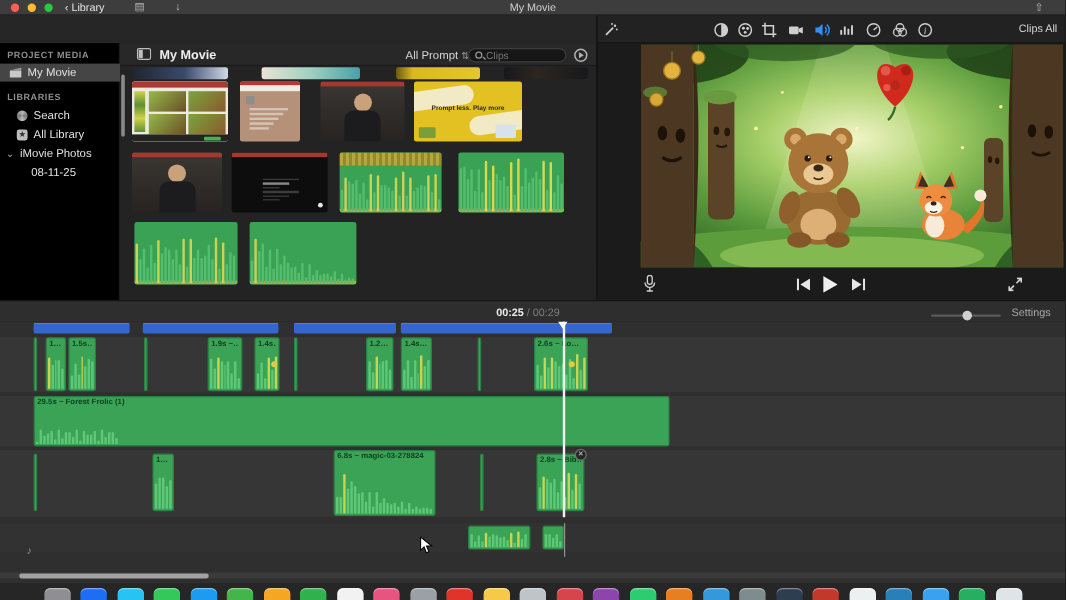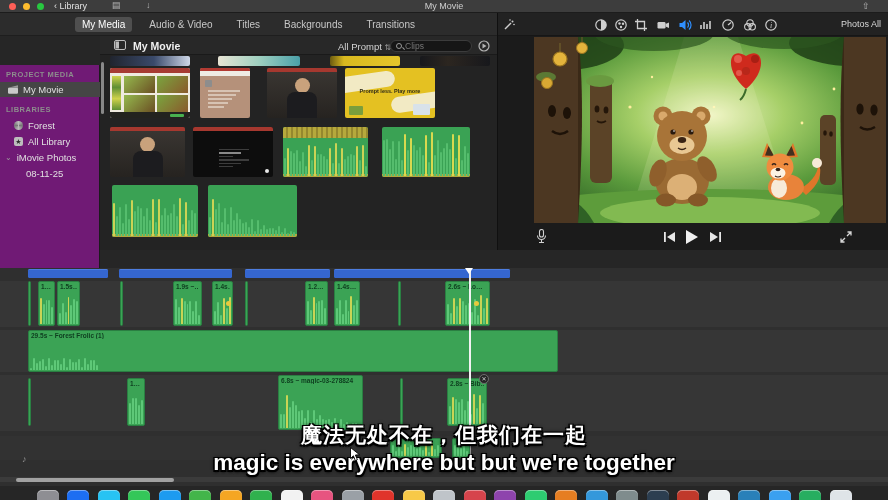--- a/index.html
+++ b/index.html
@@ -18,21 +18,21 @@
   #back-btn { left:54px; top:1px; font-size:9px; color:#e3e3e3; }
   .tb-icon { top:0px; font-size:9px; color:#b5b5b5; }
 
   
   #tabbar { left:0; top:13px; width:497px; height:23px; background:#2c2c2c; border-bottom:1px solid #1e1e1e;
             display:flex; align-items:center; justify-content:center; gap:10px; }
   .tab { font-size:10px; color:#c7c7c7; padding:2px 7px; border-radius:3px; white-space:nowrap; }
   .tab.sel { background:#4f4f4f; color:#fff; }
 
   
-  #sidebar { left:0; top:36px; width:100px; height:214px; background:#701a75; border-right:1px solid #1b1b1b;margin-top:29px; }
+  #sidebar { left:0; top:36px; width:100px; height:214px; background:#000000; border-right:1px solid #1b1b1b; }
   .side-head { position:absolute; left:6px; font-size:7.5px; letter-spacing:.5px; color:#8d8d8d; font-weight:700; }
   .side-row { position:absolute; left:0; width:100px; height:15px; display:flex; align-items:center; gap:5px;
               padding-left:14px; font-size:9.5px; color:#e0e0e0; white-space:nowrap; }
   .side-row.sel { background:#454545; }
   .mini-ic { width:10px; height:9px; flex:0 0 auto; }
 
   
   #browser { left:100px; top:36px; width:397px; height:214px; background:#232323; overflow:hidden; }
   #browser-head { position:absolute; left:0; top:0; width:397px; height:19px; background:#282828; border-bottom:1px solid #1a1a1a; }
   #browser-title { position:absolute; left:33px; top:4px; font-size:10.5px; font-weight:700; color:#efefef; }
@@ -106,41 +106,34 @@
     <span class="light" style="left:9px;background:#ff5f57"></span>
     <span class="light" style="left:23px;background:#febc2e"></span>
     <span class="light" style="left:37px;background:#28c840"></span>
     <span id="back-btn" class="abs"><span>‹</span> <span>Library</span></span>
     <span class="tb-icon abs" style="left:112px">▤</span>
     <span class="tb-icon abs" style="left:146px">↓</span>
     <div id="win-title" class="abs">My Movie</div>
     <span class="tb-icon abs" style="left:862px;top:1px">⇧</span>
   </div>
 
-  <div id="tabbar" class="abs">
-    <span class="tab sel">My Media</span>
-    <span class="tab">Audio &amp; Video</span>
-    <span class="tab">Titles</span>
-    <span class="tab">Backgrounds</span>
-    <span class="tab">Transitions</span>
-  </div>
 
   <div id="sidebar" class="abs">
     <div class="side-head" style="top:5px">PROJECT MEDIA</div>
     <div class="side-row sel" style="top:17px;padding-left:8px">
       <svg class="mini-ic" viewBox="0 0 12 10">
         <rect x="0" y="3" width="12" height="7" rx="1" fill="#c9c9c9"></rect>
         <path d="M0,3 L12,0 L12,3 Z" fill="#9a9a9a"></path>
       </svg>
       <span>My Movie</span>
     </div>
     <div class="side-head" style="top:40px">LIBRARIES</div>
     <div class="side-row" style="top:53px">
       <span class="mini-ic" style="width:9px;height:9px;border-radius:50%;background:conic-gradient(#bbb,#777,#bbb,#777,#bbb)"></span>
-      <span>Forest</span>
+      <span>Search</span>
     </div>
     <div class="side-row" style="top:69px">
       <span class="mini-ic" style="width:9px;height:9px;border-radius:2px;background:#bdbdbd;color:#2c2c2c;font-size:7px;line-height:9px;text-align:center">★</span>
       <span>All Library</span>
     </div>
     <div class="side-row" style="top:85px;padding-left:5px">
       <span style="font-size:8px;color:#9a9a9a">⌄</span>
       <span>iMovie Photos</span>
     </div>
     <div class="side-row" style="top:101px;padding-left:26px">
@@ -397,21 +390,21 @@
       </svg>
       <svg class="adj-ic" style="left:245px" viewBox="0 0 14 14">
         <circle cx="7" cy="5" r="3.2" fill="none" stroke="#cfcfcf" stroke-width="1.1"></circle>
         <circle cx="4.8" cy="8.8" r="3.2" fill="none" stroke="#cfcfcf" stroke-width="1.1"></circle>
         <circle cx="9.2" cy="8.8" r="3.2" fill="none" stroke="#cfcfcf" stroke-width="1.1"></circle>
       </svg>
       <svg class="adj-ic" style="left:266px" viewBox="0 0 14 14">
         <circle cx="7" cy="7" r="5.2" fill="none" stroke="#cfcfcf" stroke-width="1.2"></circle>
         <text x="7" y="10" text-anchor="middle" font-size="8" fill="#cfcfcf" font-family="Liberation Serif, serif" font-style="italic">i</text>
       </svg>
-      <span id="reset-all">Photos All</span>
+      <span id="reset-all">Clips All</span>
     </div>
 
     <div id="viewer">
       <svg width="352" height="186" viewBox="0 0 352 186">
         <defs>
           <radialGradient id="bgG" cx="50%" cy="42%" r="75%">
             <stop offset="0%" stop-color="#f0f6c6"></stop>
               <stop offset="28%" stop-color="#a6cf68"></stop>
             <stop offset="58%" stop-color="#5a9a3c"></stop>
               <stop offset="88%" stop-color="#2e6024"></stop>
@@ -522,20 +515,29 @@
       <svg class="abs" style="left:212px;top:9px" width="11" height="10" viewBox="0 0 11 10">
         <rect x="9.2" y="0" width="1.8" height="10" fill="#e6e6e6"></rect>
           <polygon points="0,0 0,10 8,5" fill="#e6e6e6"></polygon>
       </svg>
       <svg class="abs" style="left:342px;top:8px" width="12" height="12" viewBox="0 0 12 12">
         <path d="M7.5,1 L11,1 L11,4.5 M11,1 L7,5 M4.5,11 L1,11 L1,7.5 M1,11 L5,7" fill="none" stroke="#d6d6d6" stroke-width="1.3"></path>
       </svg>
     </div>
   </div>
 
+  <div id="tl-head" class="abs">
+    <div id="timecode">
+      <b>00:25</b> <span>/</span> <span>00:29</span>
+    </div>
+    <div id="zoom-slider">
+      <div id="zoom-thumb"></div>
+    </div>
+    <span id="settings-lbl">Settings</span>
+  </div>
 
   <div id="timeline" class="abs">
     <div class="lane" style="top:13px;height:46px"></div>
     <div class="lane" style="top:62px;height:42px"></div>
     <div class="lane" style="top:107px;height:56px"></div>
     <div class="lane" style="top:168px;height:24px;background:#323232"></div>
     <div id="clip-layer">
         <div class="tbar" style="left: 28px; width: 80px; position: absolute;"></div>
         <div class="tbar" style="left: 119px; width: 113px; position: absolute;"></div>
         <div class="tbar" style="left: 245px; width: 85px; position: absolute;"></div>
@@ -757,24 +759,20 @@
           </div>
         </div>
       </div>
     <div id="playhead" style="left:469px;top:0;height:163px"></div>
     <div id="playhead-tail" style="left:469.5px;top:168px;height:28px"></div>
     <span id="tl-note">♪</span>
     <div id="h-scroll-track"></div>
     <div id="h-scroll-thumb"></div>
   </div>
 
-  <div id="subtitles" class="abs">
-    <div class="sub" id="sub-zh">魔法无处不在，但我们在一起</div>
-    <div class="sub" id="sub-en">magic is everywhere but but we're together</div>
-  </div>
 
   <div id="dock" class="abs">
       <div class="dock-ic" style="background: rgb(142, 142, 147);"></div>
       <div class="dock-ic" style="background: rgb(29, 110, 242);"></div>
       <div class="dock-ic" style="background: rgb(39, 195, 243);"></div>
       <div class="dock-ic" style="background: rgb(52, 199, 89);"></div>
       <div class="dock-ic" style="background: rgb(29, 155, 240);"></div>
       <div class="dock-ic" style="background: rgb(67, 181, 74);"></div>
       <div class="dock-ic" style="background: rgb(245, 166, 35);"></div>
       <div class="dock-ic" style="background: rgb(48, 177, 78);"></div>

